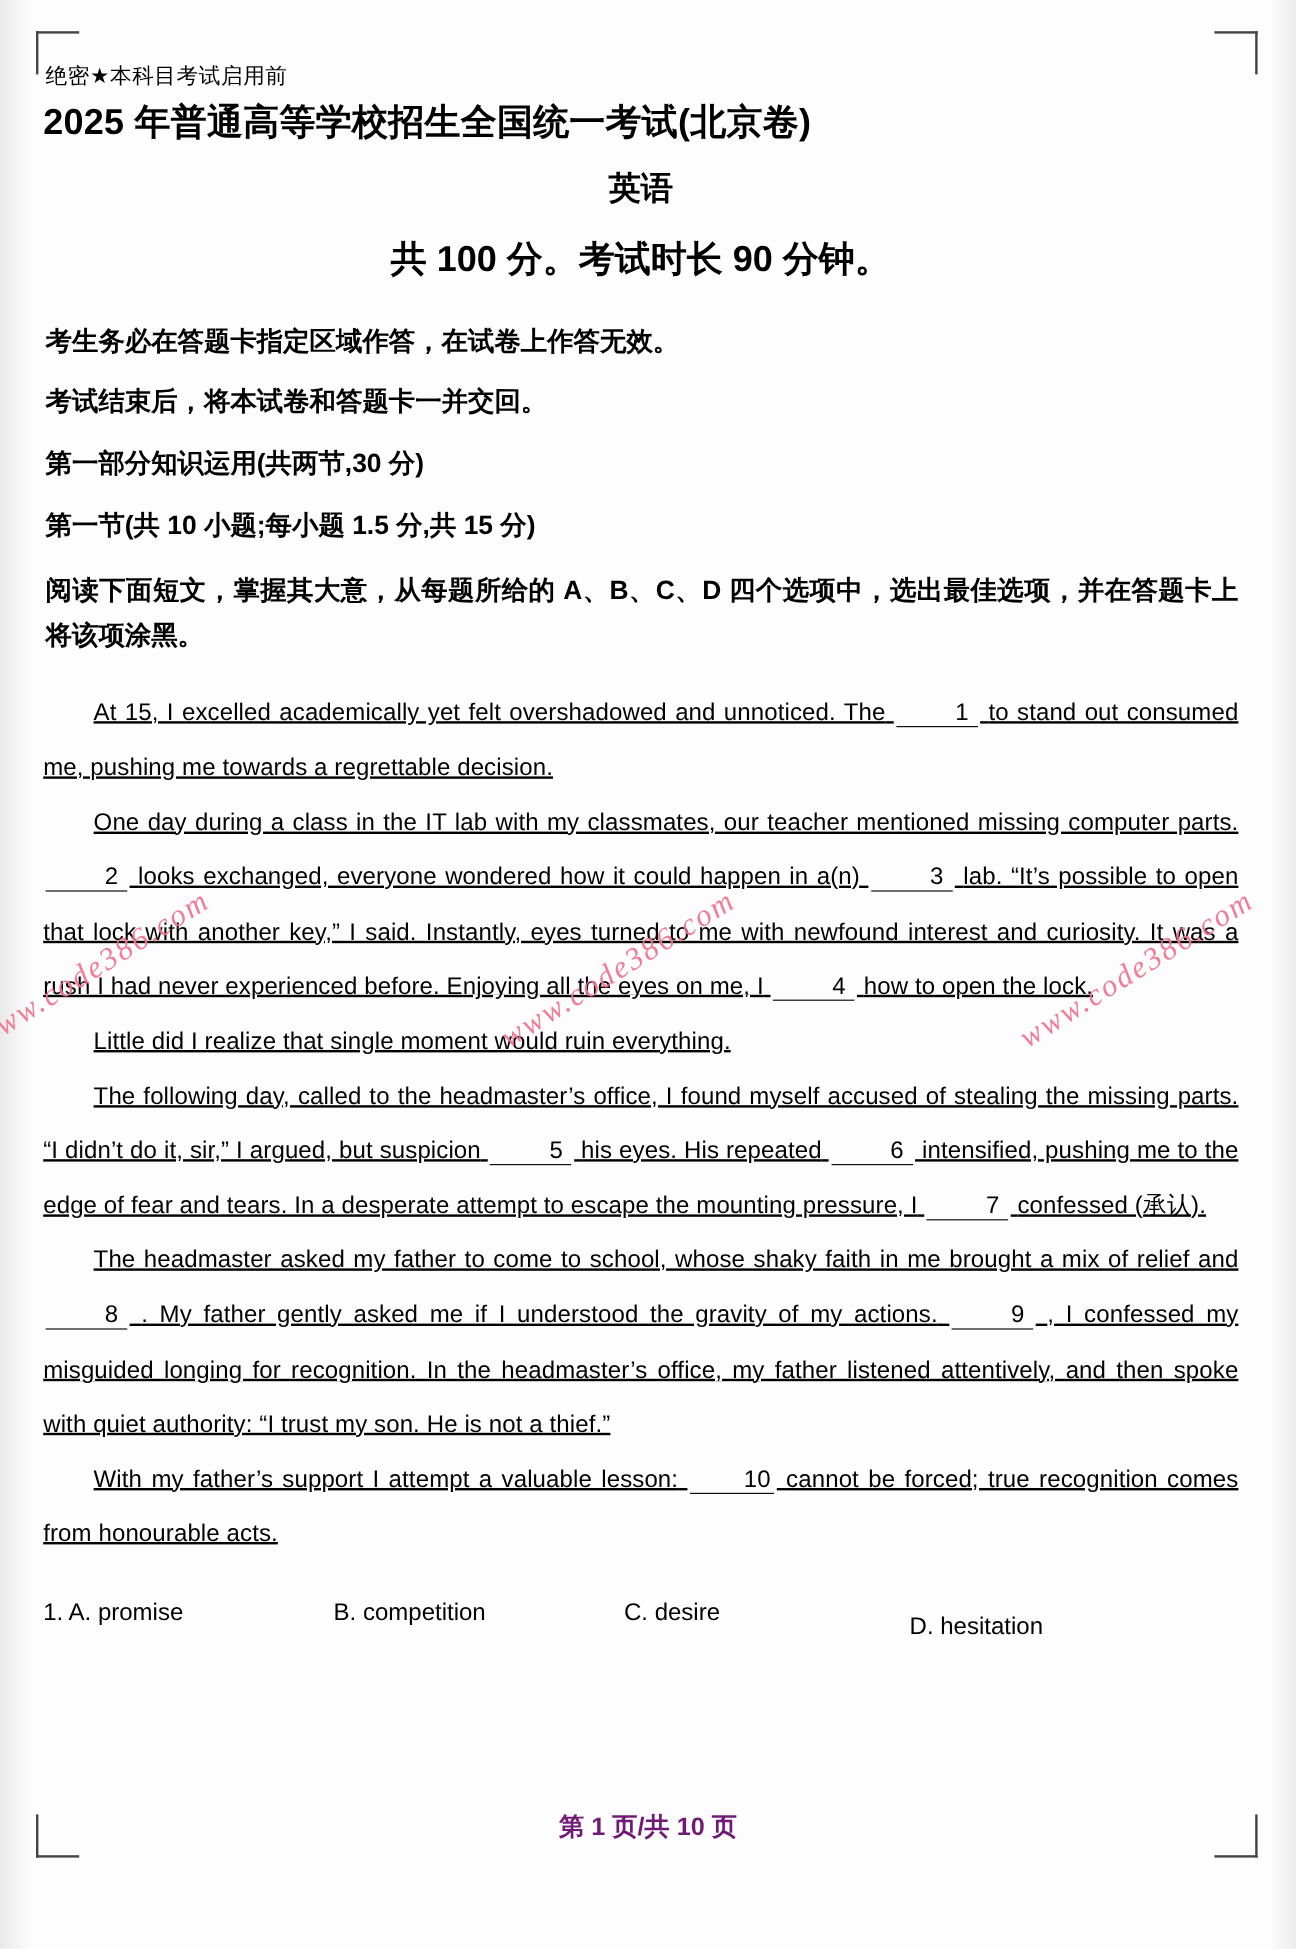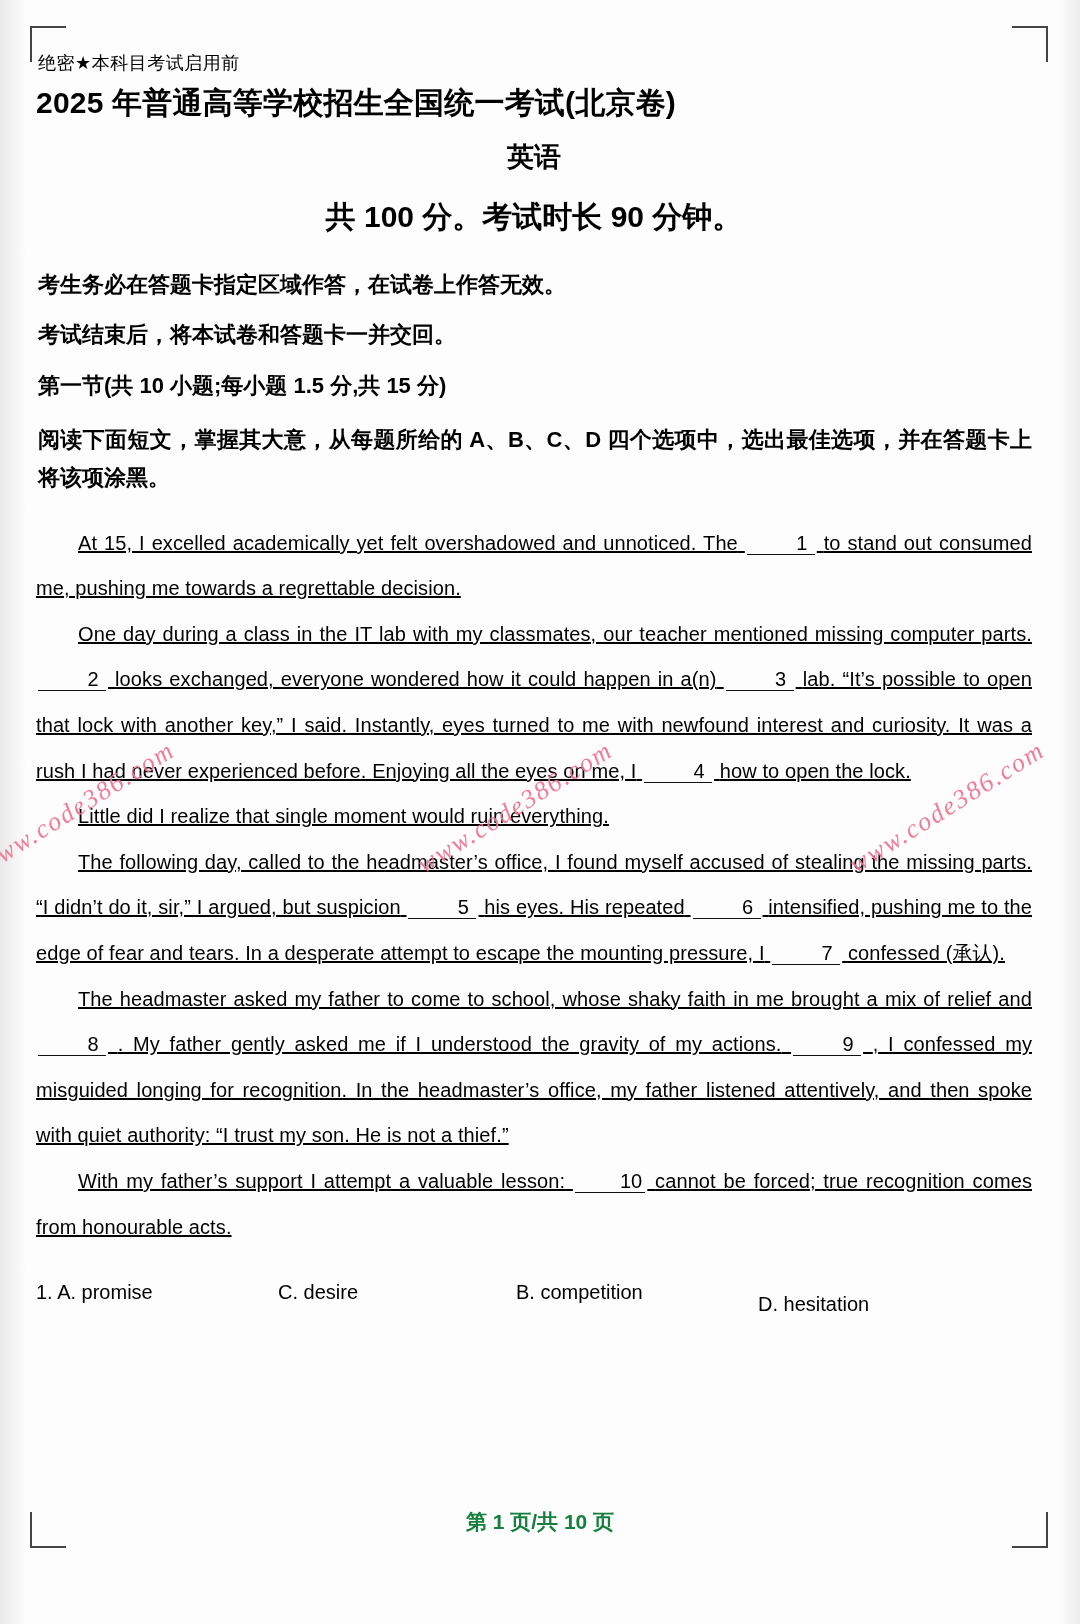--- a/index.html
+++ b/index.html
@@ -158,21 +158,21 @@
 
   
   #footer {
     position: absolute;
     left: 0;
     right: 0;
     bottom: 88px;
     text-align: center;
     font-size: 21px;
     font-weight: bold;
-    color: #15803d;
+    color: #701a75;
     z-index: 2;
   }
 
   
   .wm {
     position: absolute;
     color: #f0728f;
     opacity: 0.92;
     font-size: 26px;
     font-family: "Liberation Serif", "DejaVu Serif", serif;
@@ -205,20 +205,21 @@
     <h1 class="doc-title">2025 年普通高等学校招生全国统一考试(北京卷)</h1>
 
     <h2 class="doc-subject">英语</h2>
 
     <div class="doc-meta">共 100 分。考试时长 90 分钟。</div>
 
     <div class="notice">考生务必在答题卡指定区域作答，在试卷上作答无效。</div>
 
     <div class="notice tight">考试结束后，将本试卷和答题卡一并交回。</div>
 
+    <div class="section-head">第一部分知识运用(共两节,30 分)</div>
 
     <div class="section-head">第一节(共 10 小题;每小题 1.5 分,共 15 分)</div>
 
     <div class="directions">阅读下面短文，掌握其大意，从每题所给的 A、B、C、D 四个选项中，选出最佳选项，并在答题卡上将该项涂黑。</div>
 
     <div class="passage">
 
       <p class="para">
         <span>At 15, I excelled academically yet felt overshadowed and unnoticed. The</span>
         <span class="blank">1</span>
@@ -260,22 +261,22 @@
       <p class="para">
         <span>With my father’s support   I attempt a valuable lesson:</span>
         <span class="blank">10</span>
         <span>cannot be forced; true recognition comes from honourable acts.</span>
       </p>
 
     </div>
 
     <div class="options-row">
       <span class="opt opt-a">1. A. promise</span>
+      <span class="opt opt-b">B. competition</span>
       <span class="opt opt-c">C. desire</span>
-      <span class="opt opt-b">B. competition</span>
       <span class="opt opt-d">D. hesitation</span>
     </div>
 
   </div>
 
   <div id="footer">
     <span>第 1 页/共 10 页</span>
   </div>
 
   <div class="wm w1">www.code386.com</div>

